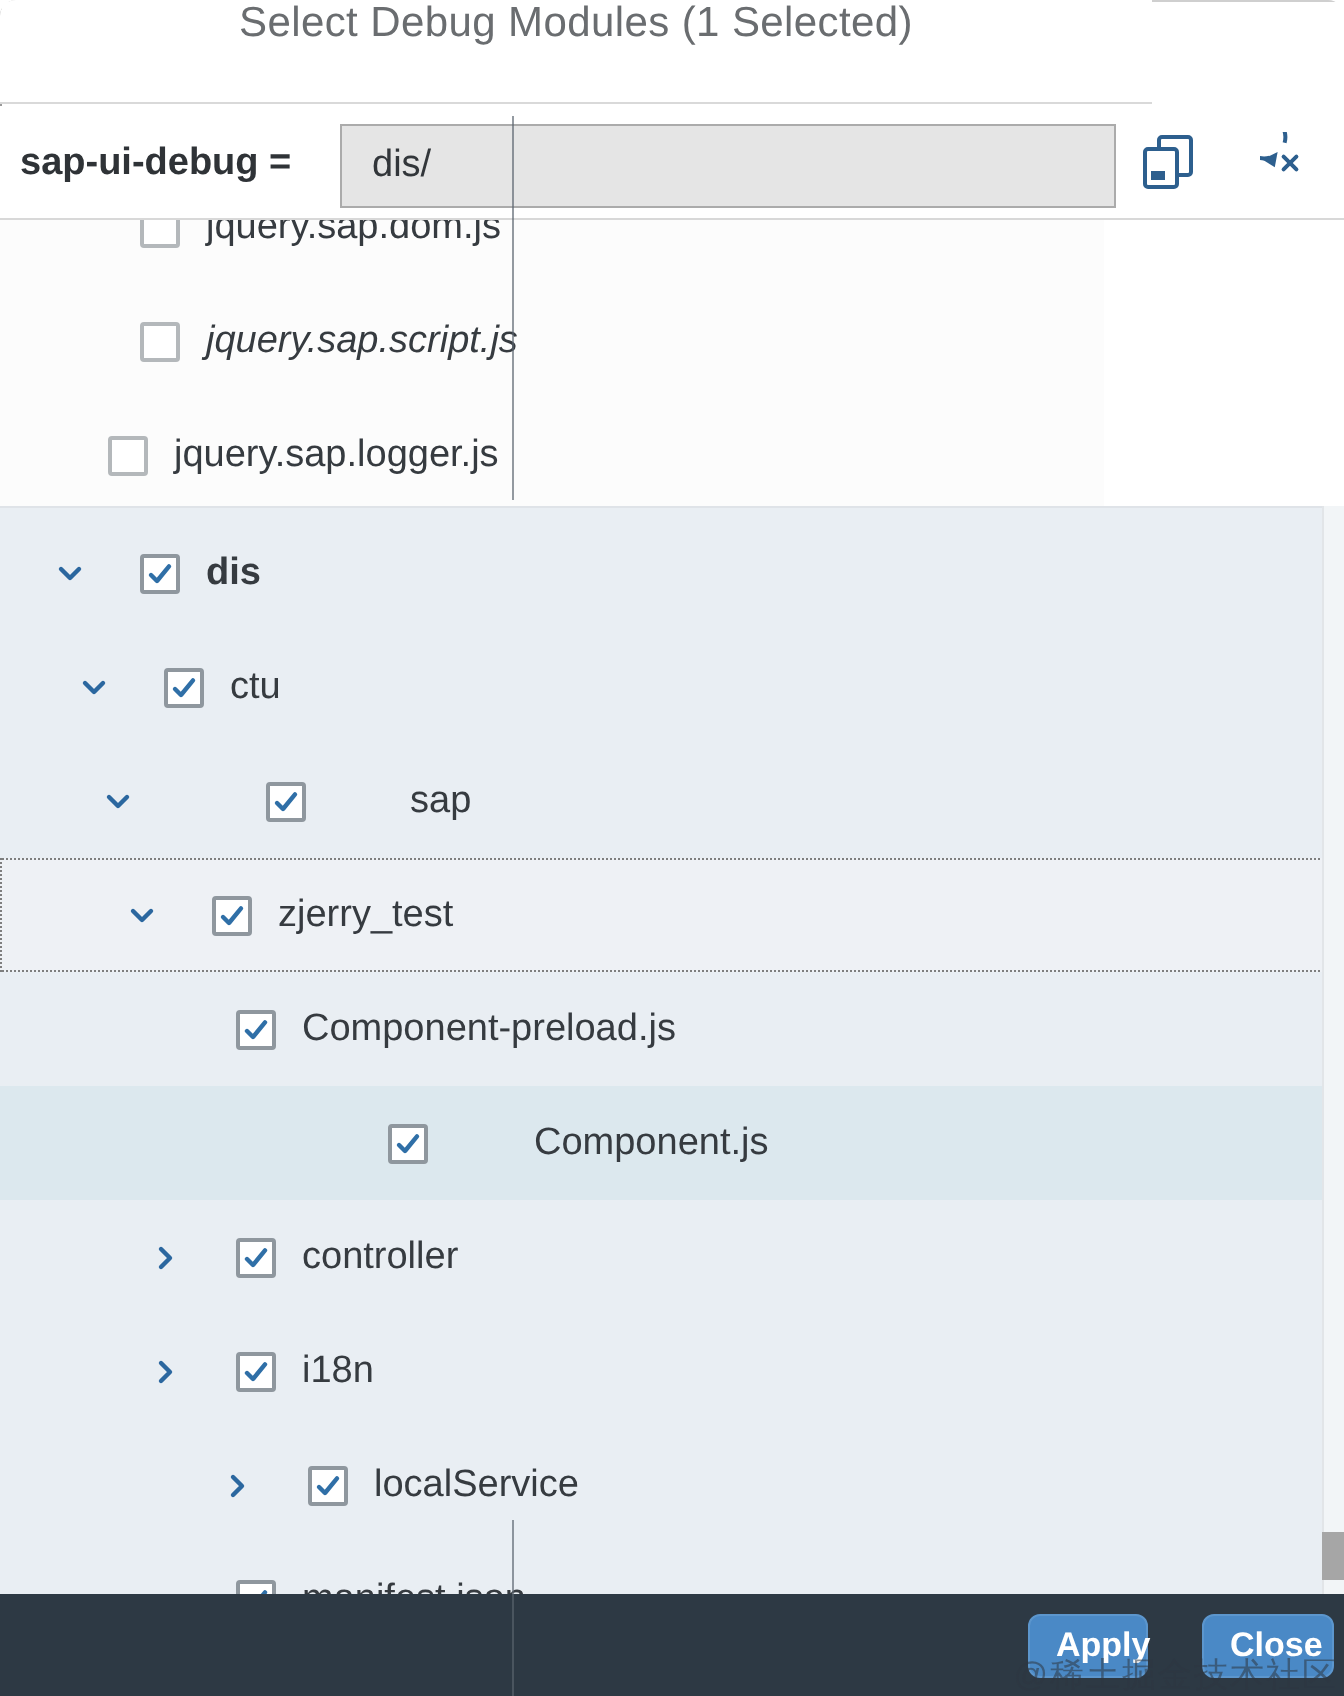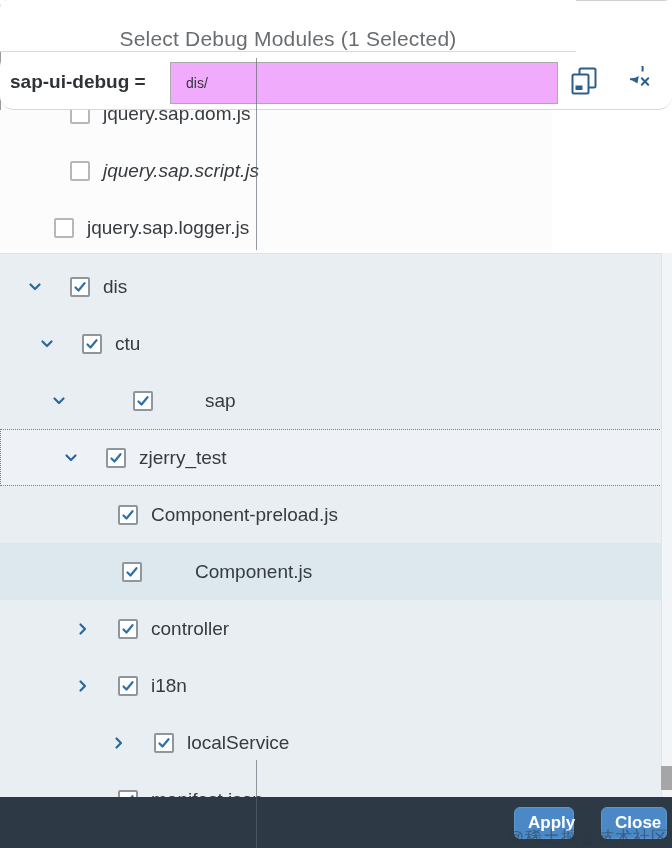--- a/index.html
+++ b/index.html
@@ -2,27 +2,27 @@
 <html><head>
 <meta charset="utf-8">
 <style>
   html,body{margin:0;padding:0;background:#fff;}
   body{width:672px;height:848px;overflow:hidden;font-family:"Liberation Sans","DejaVu Sans",sans-serif;}
   .dialog{position:relative;width:672px;height:848px;background:#ffffff;border-radius:8px 8px 0 0;overflow:hidden;box-sizing:border-box;}
   .edge-left{position:absolute;left:0;top:0;width:1px;height:253px;background:#9a9a9a;border-radius:8px 0 0 0;}
   .edge-top{position:absolute;left:0;top:0;width:100%;height:1px;background:#cfcfcf;}
 
   
-  .header{position:absolute;left:0;top:0;width:576px;height:52px;display:flex;align-items:flex-end;justify-content:center;background:#fff;border-bottom:1px solid #d9d9d9;box-sizing:border-box;}
+  .header{position:absolute;left:0;top:0;width:576px;height:52px;display:flex;align-items:flex-start;justify-content:center;background:#fff;border-bottom:1px solid #d9d9d9;box-sizing:border-box;}
   .title{font-size:21px;color:#6a6d70;letter-spacing:.2px;}
 
   
-  .filterbar{position:absolute;left:0;top:53px;width:672px;height:57px;background:#fff;border-bottom:1px solid #d8d8d8;box-sizing:border-box;border-radius:14px;}
+  .filterbar{position:absolute;left:0;top:53px;width:672px;height:57px;background:#fff;border-bottom:1px solid #d8d8d8;box-sizing:border-box;}
   .filter-label{position:absolute;left:10px;top:0;height:57px;display:flex;align-items:center;font-size:19px;font-weight:bold;color:#2f3337;}
-  .filter-input{position:absolute;left:170px;top:9px;width:388px;height:42px;box-sizing:border-box;border:1px solid #ababab;background:#f0abfc;font-family:"Liberation Sans",sans-serif;font-size:14px;color:#32363a;padding:0 0 0 15px;outline:none;border-radius:0;}
+  .filter-input{position:absolute;left:170px;top:9px;width:388px;height:42px;box-sizing:border-box;border:1px solid #ababab;background:#e5e5e5;font-family:"Liberation Sans",sans-serif;font-size:19px;color:#32363a;padding:0 0 0 15px;outline:none;border-radius:0;}
   .icon-btn{position:absolute;top:12px;width:34px;height:34px;display:flex;align-items:center;justify-content:center;background:transparent;border:none;padding:0;cursor:pointer;}
   .icon-copy{left:567px;}
   .icon-reset{left:628px;}
 
   
   .module-list{position:absolute;left:0;top:110px;width:552px;height:143px;background:#fcfcfc;overflow:hidden;}
   .module-list .inner{margin-top:-25px;}
   .tree{position:absolute;left:0;top:253px;width:672px;height:544px;background:#e9eef3;overflow:hidden;border-top:1px solid #dfe3e8;box-sizing:border-box;}
   .tree .inner{padding-top:4px;}
 
@@ -100,21 +100,21 @@
         <div class="row" style="padding-left: 12px;">
           <span class="slot"></span>
           <span class="checkbox"></span>
           <span class="label">jquery.sap.logger.js</span>
         </div>
       </div>
   </div>
 
   <div class="tree">
     <div class="inner" id="tree-inner">
-        <div class="row" style="padding-left: 28px;">
+        <div class="row" style="padding-left: 28px; font-weight: bold;">
           <span class="slot">
             <span style="display: flex;">
               <svg width="14" height="14" viewBox="0 0 14 14">
                 <path d="M2.5 4.5 L7 9 L11.5 4.5" stroke="#2b679f" stroke-width="2.2" fill="none" stroke-linecap="round" stroke-linejoin="round"></path>
               </svg>
             </span>
           </span>
           <span class="checkbox checked">
             <svg width="14" height="14" viewBox="0 0 14 14">
               <path d="M2.5 7.5 L5.5 10.5 L11.5 3.2" stroke="#2f6fa7" stroke-width="2.2" fill="none" stroke-linecap="round" stroke-linejoin="round"></path>
@@ -169,21 +169,21 @@
         </div>
         <div class="row" style="padding-left: 76px;">
           <span class="slot"></span>
           <span class="checkbox checked">
             <svg width="14" height="14" viewBox="0 0 14 14">
               <path d="M2.5 7.5 L5.5 10.5 L11.5 3.2" stroke="#2f6fa7" stroke-width="2.2" fill="none" stroke-linecap="round" stroke-linejoin="round"></path>
             </svg>
           </span>
           <span class="label">Component-preload.js</span>
         </div>
-        <div class="row highlighted" style="padding-left: 40px; gap: 40px;">
+        <div class="row highlighted" style="padding-left: 112px; gap: 40px;">
           <span class="slot"></span>
           <span class="checkbox checked">
             <svg width="14" height="14" viewBox="0 0 14 14">
               <path d="M2.5 7.5 L5.5 10.5 L11.5 3.2" stroke="#2f6fa7" stroke-width="2.2" fill="none" stroke-linecap="round" stroke-linejoin="round"></path>
             </svg>
           </span>
           <span class="label">Component.js</span>
         </div>
         <div class="row" style="padding-left: 76px;">
           <span class="slot">

